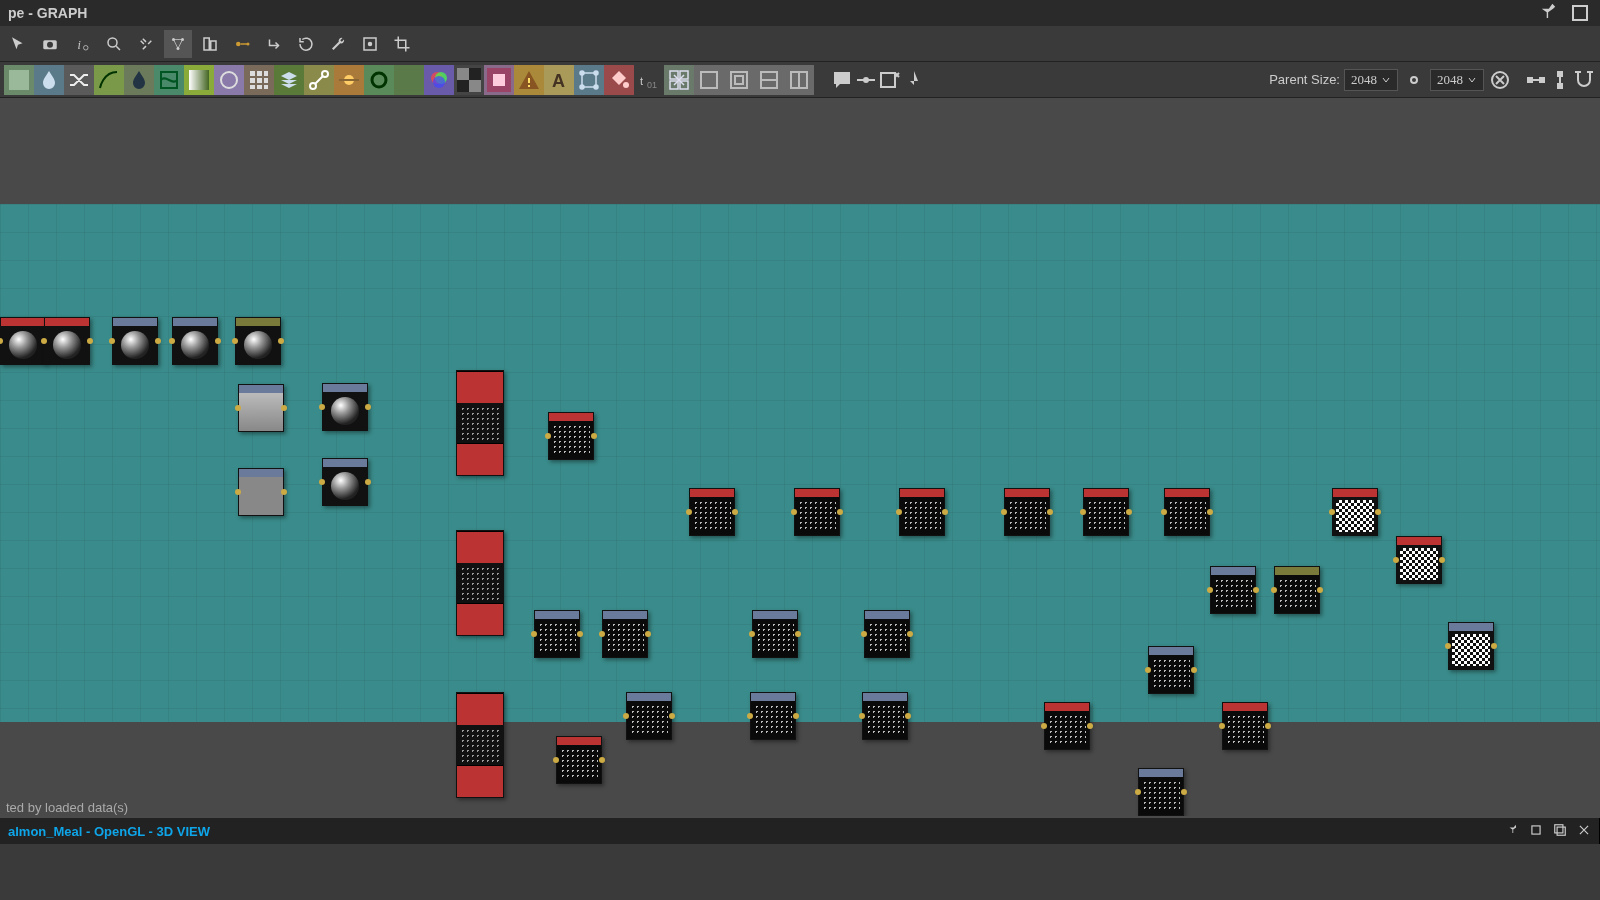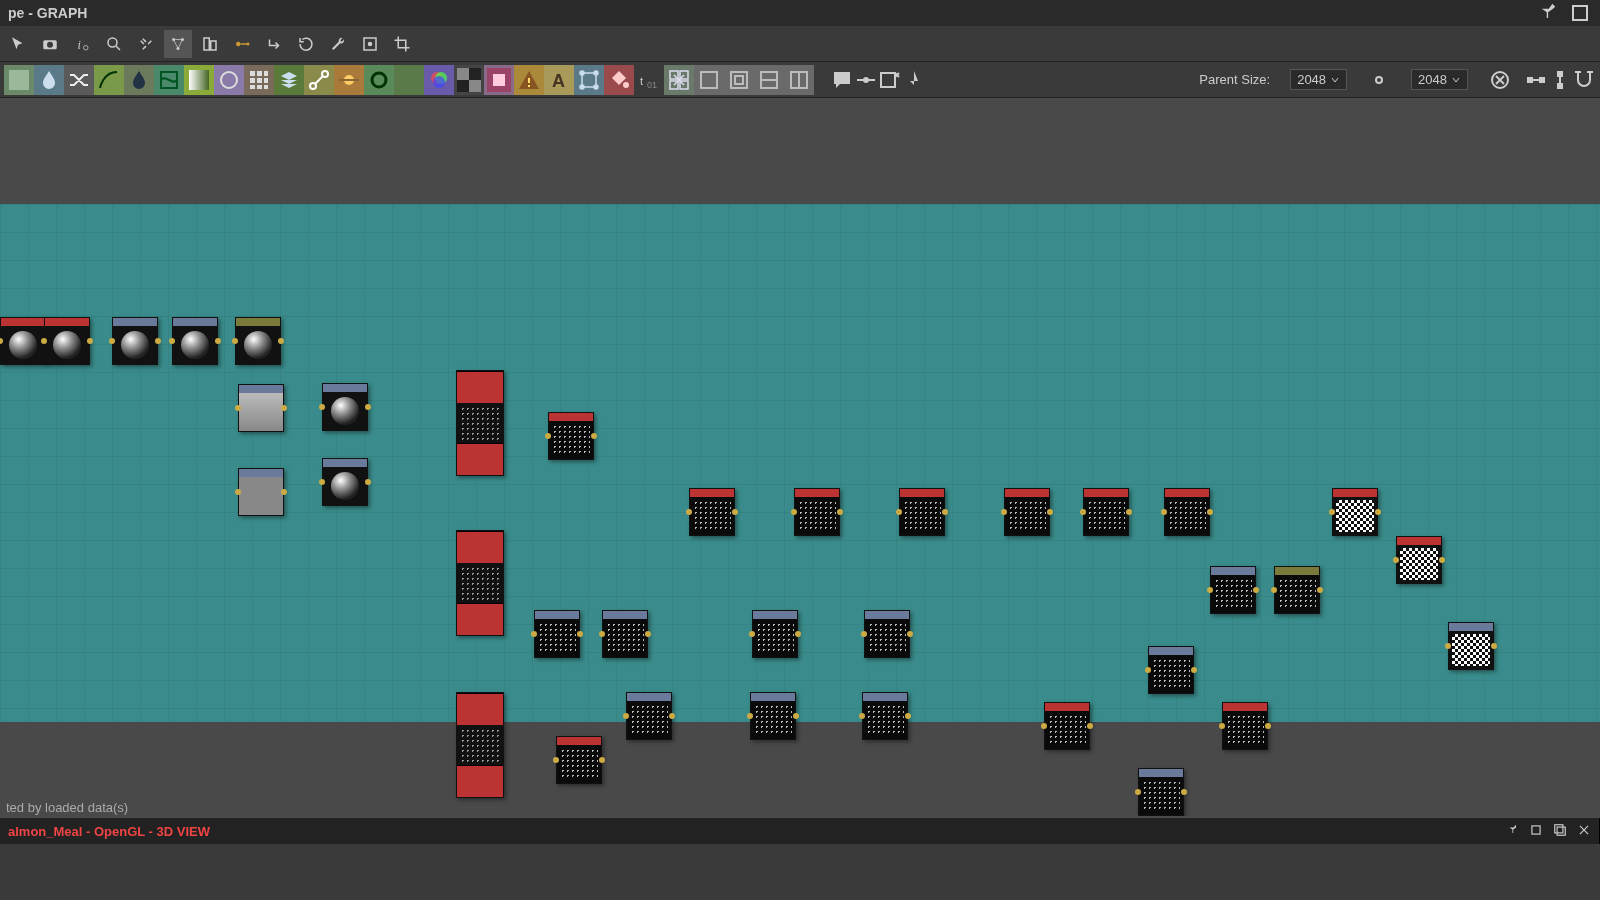--- a/index.html
+++ b/index.html
@@ -36,26 +36,26 @@
 .node.tall .segmid { height:40px; background:#111; position:relative;}
 .node.tall .segmid::before { content:''; position:absolute; inset:3px; background-image: radial-gradient(#999 1px, transparent 1px); background-size:5px 5px;}
 .port-l,.port-r{position:absolute;width:6px;height:6px;border-radius:50%;background:#ccaa44;top:50%;transform:translateY(-50%);}
 .port-l{left:-4px;}.port-r{right:-4px;}
 
 .wires { position:absolute; left:0; top:106px; width:1600px; height:518px; pointer-events:none; z-index:0; }
 .wires path { stroke:#ddd; stroke-width:3; fill:none; opacity:0.9; }
 
 .status-bar { position:absolute; bottom:80px; left:0; height:22px; color:#aaa; padding:2px 6px; font-size:13px;}
 .bottom-bar { position:absolute; bottom:56px; left:0; right:0; height:26px; background:#222; display:flex; }
-.panel-tab { flex:1; display:flex; align-items:center; padding:0 8px; color:#ef4444; font-weight:bold; border-right:1px solid #000;}
+.panel-tab { flex:1; display:flex; align-items:center; padding:0 8px; color:#0ea5e9; font-weight:bold; border-right:1px solid #000;}
 .panel-tab .icons { margin-left:auto; display:flex; gap:10px;}
 .bottom-fill { position:absolute; bottom:0; left:0; right:0; height:56px; background:#3a3a3a;}
 
-.parent-size { display:flex; align-items:center; gap:20px; margin-left:auto; margin-right:12px; color:#ccc;text-align:right;}
-.size-sel { background:#2a2a2a; border:1px solid #555; color:#ccc; padding:2px 6px; display:flex; align-items:center; gap:4px;}
+.parent-size { display:flex; align-items:center; gap:4px; margin-left:auto; margin-right:12px; color:#ccc;text-align:right;}
+.size-sel { background:#2a2a2a; border:1px solid #555; color:#ccc; padding:2px 6px; display:flex; align-items:center; gap:4px;font-family:Liberation Serif, serif;}
 .icon-btn { width:24px; height:24px; display:flex; align-items:center; justify-content:center; cursor:pointer; color:#ccc;}
 .spacer { width:16px;}
 </style>
 </head>
 <body>
 
 <div class="title-bar">
   <span class="title">pe - GRAPH</span>
   <div class="controls">
     <span class="icon-btn">

